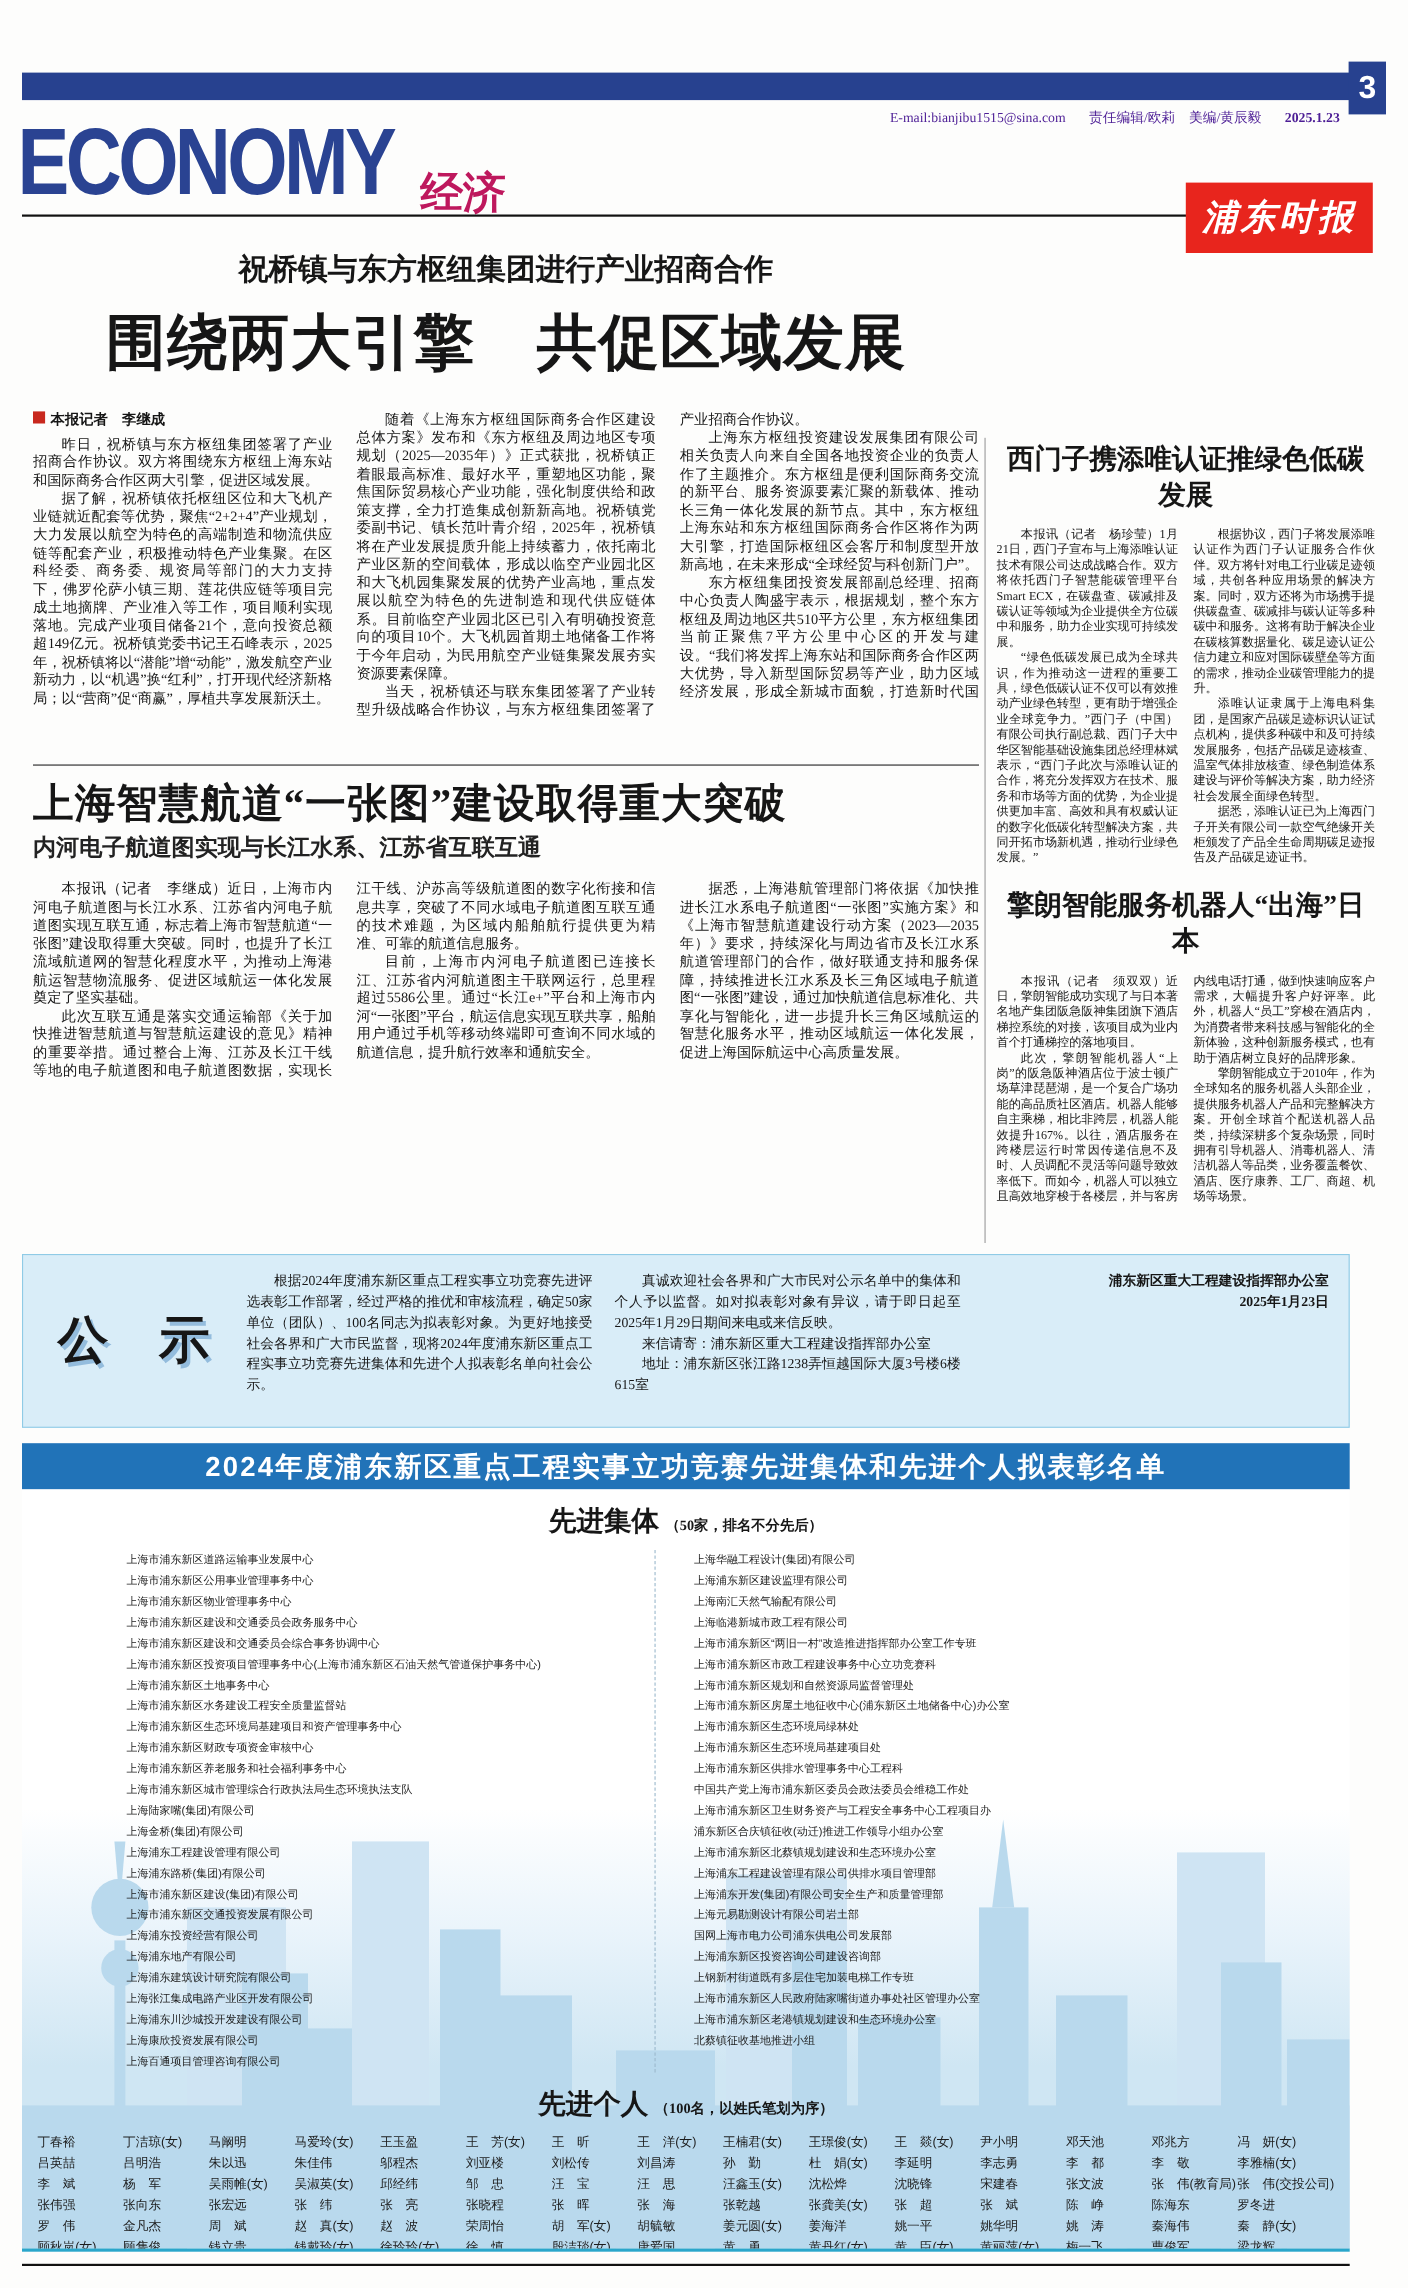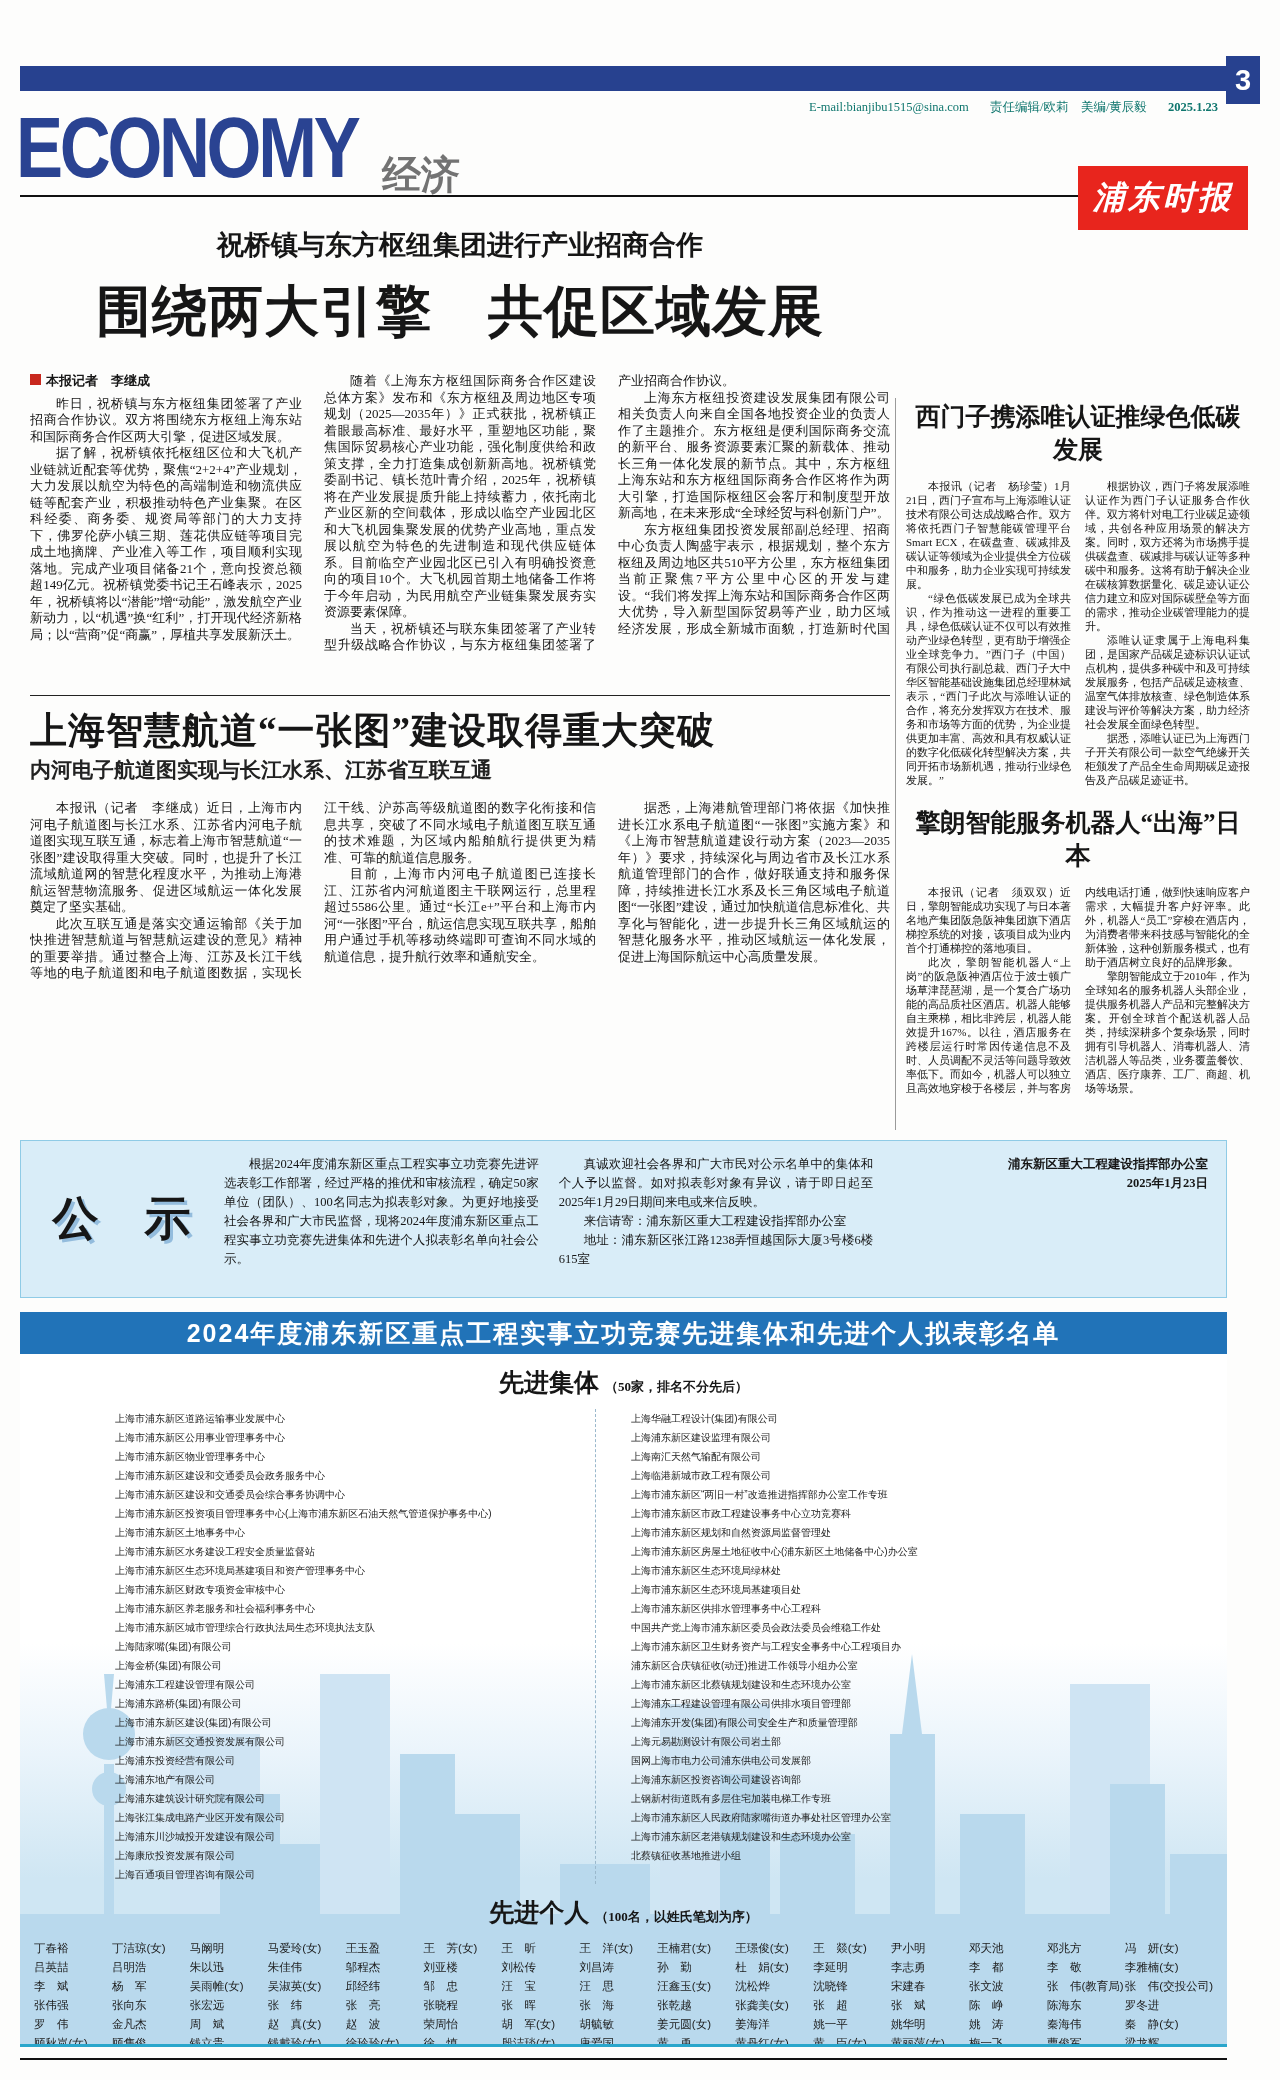--- a/index.html
+++ b/index.html
@@ -4,28 +4,28 @@
 <style>
   html,body{margin:0;padding:0;}
   body{width:1280px;height:2080px;background:#fdfdfc;position:relative;overflow:hidden;
        font-family:"Liberation Serif", serif;color:#161616;}
   .abs{position:absolute;}
   
   #topbar{left:20px;top:66px;width:1207px;height:25px;background:#27418f;}
   #pagenum{right:20px;top:56px;width:34px;height:48px;background:#27418f;color:#fff;
            display:flex;align-items:center;justify-content:center;
            font-family:"Liberation Sans",sans-serif;font-weight:bold;font-size:29px;}
-  #metaline{right:62px;top:99px;font-size:12.5px;color:#0f766e;white-space:nowrap;}
+  #metaline{right:62px;top:99px;font-size:12.5px;color:#4c1d95;white-space:nowrap;}
   #metaline .sep{display:inline-block;width:18px;}
   #metaline .date{font-weight:bold;}
   #economy{left:16px;top:104px;font-family:"Liberation Sans",sans-serif;font-weight:800;
            font-size:86px;line-height:1;color:#2a4392;letter-spacing:-4px;
            transform:scaleX(.82);transform-origin:left top;}
   #section-cn{left:382px;top:148px;font-family:"Liberation Sans",sans-serif;
-              font-weight:900;font-size:39px;color:#737373;}
+              font-weight:900;font-size:39px;color:#be185d;}
   #header-rule{left:20px;top:195px;width:1207px;height:2px;background:#111;}
   #masthead{left:1078px;top:166px;width:170px;height:64px;background:#e8251d;z-index:3;
             display:flex;align-items:center;justify-content:center;color:#fff;
             font-style:italic;font-weight:bold;font-size:32px;letter-spacing:3px;}
   
   #lead{left:30px;top:227px;width:860px;}
   .kicker{text-align:center;font-size:27px;font-weight:700;}
   .headline{text-align:center;font-size:55px;font-weight:900;letter-spacing:1px;margin-top:12px;}
   .lead-body{margin-top:24px;height:296px;column-count:3;column-gap:22px;
              font-size:13px;line-height:16.5px;text-align:justify;overflow:hidden;}

